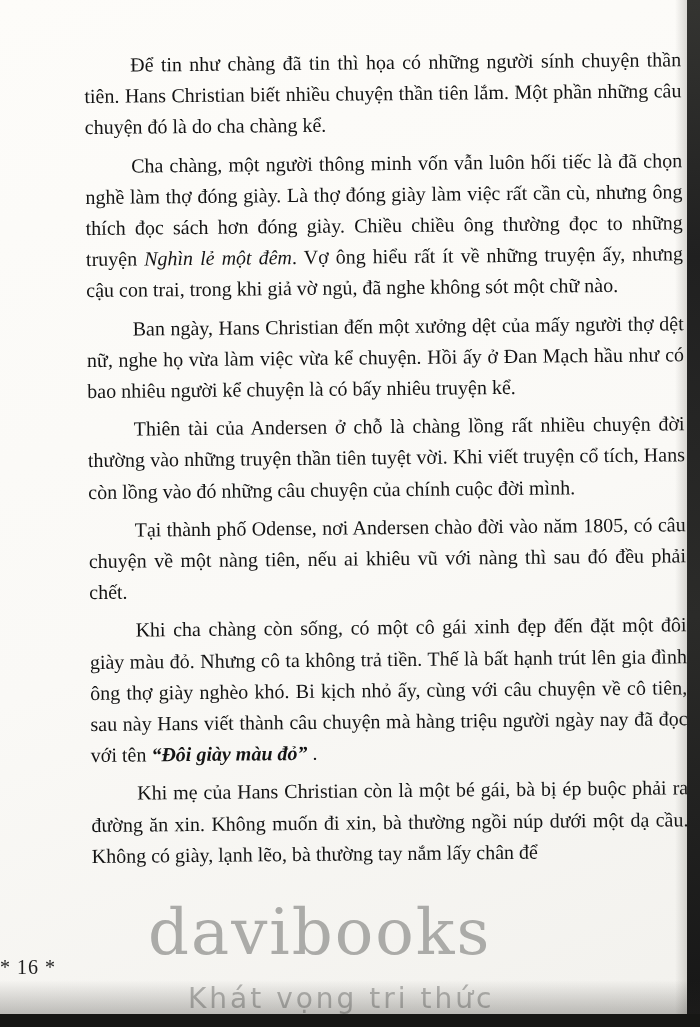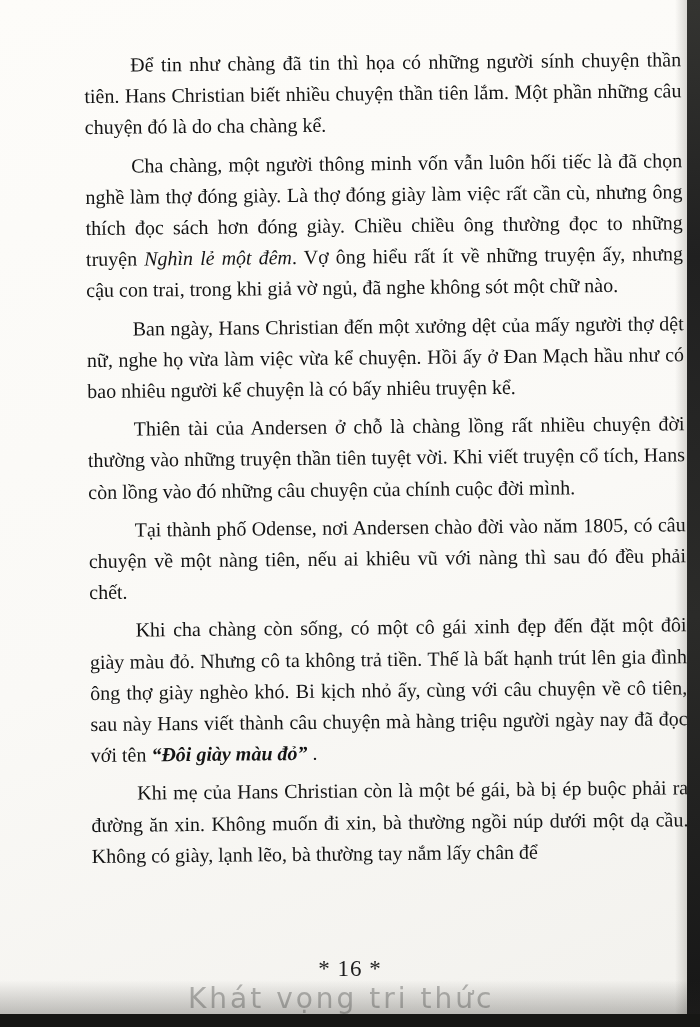--- a/index.html
+++ b/index.html
@@ -33,21 +33,21 @@
     font-family: "DejaVu Serif", serif;
   }
   .wm-slogan {
     position: absolute; left: 188px; top: 982px;
     font-size: 28px; letter-spacing: 3px;
     color: rgba(165, 165, 163, 0.8);
     font-family: "DejaVu Sans", sans-serif;
   }
   .page-number {
     position: absolute; left: 0; top: 956px; width: 100%;
-    text-align: center; font-size: 23px; color: #1d1d1d;
+    text-align: left; font-size: 20px; color: #1d1d1d;
     letter-spacing: 1px;
   }
 
   .edge-right {
     position: absolute; top: 0; right: 0; width: 13px; height: 100%;
     background: linear-gradient(to bottom, #343431, #202020 25%, #2b2b29 60%, #161616 100%);
   }
   .edge-right::before {
     content: ""; position: absolute; left: -12px; top: 0; width: 12px; height: 100%;
     background: linear-gradient(to right, rgba(60,55,45,0), rgba(60,55,45,0.18));
@@ -70,20 +70,21 @@
       <p class="para"><span class="seg-normal">Để tin như chàng đã tin thì họa có những người sính chuyện thần tiên. Hans Christian biết nhiều chuyện thần tiên lắm. Một phần những câu chuyện đó là do cha chàng kể.</span></p>
       <p class="para"><span class="seg-normal">Cha chàng, một người thông minh vốn vẫn luôn hối tiếc là đã chọn nghề làm thợ đóng giày. Là thợ đóng giày làm việc rất cần cù, nhưng ông thích đọc sách hơn đóng giày. Chiều chiều ông thường đọc to những truyện </span><span class="seg-italic">Nghìn lẻ một đêm</span><span class="seg-normal">. Vợ ông hiểu rất ít về những truyện ấy, nhưng cậu con trai, trong khi giả vờ ngủ, đã nghe không sót một chữ nào.</span></p>
       <p class="para"><span class="seg-normal">Ban ngày, Hans Christian đến một xưởng dệt của mấy người thợ dệt nữ, nghe họ vừa làm việc vừa kể chuyện. Hồi ấy ở Đan Mạch hầu như có bao nhiêu người kể chuyện là có bấy nhiêu truyện kể.</span></p>
       <p class="para"><span class="seg-normal">Thiên tài của Andersen ở chỗ là chàng lồng rất nhiều chuyện đời thường vào những truyện thần tiên tuyệt vời. Khi viết truyện cổ tích, Hans còn lồng vào đó những câu chuyện của chính cuộc đời mình.</span></p>
       <p class="para"><span class="seg-normal">Tại thành phố Odense, nơi Andersen chào đời vào năm 1805, có câu chuyện về một nàng tiên, nếu ai khiêu vũ với nàng thì sau đó đều phải chết.</span></p>
       <p class="para"><span class="seg-normal">Khi cha chàng còn sống, có một cô gái xinh đẹp đến đặt một đôi giày màu đỏ. Nhưng cô ta không trả tiền. Thế là bất hạnh trút lên gia đình ông thợ giày nghèo khó. Bi kịch nhỏ ấy, cùng với câu chuyện về cô tiên, sau này Hans viết thành câu chuyện mà hàng triệu người ngày nay đã đọc với tên </span><span class="seg-bold-italic">“Đôi giày màu đỏ”</span><span class="seg-normal"> .</span></p>
       <p class="para"><span class="seg-normal">Khi mẹ của Hans Christian còn là một bé gái, bà bị ép buộc phải ra đường ăn xin. Không muốn đi xin, bà thường ngồi núp dưới một dạ cầu. Không có giày, lạnh lẽo, bà thường tay nắm lấy chân để</span></p>
     </div>
 
   <div class="watermark">
+    <div class="wm-brand">davibooks</div>
     <div class="wm-slogan">Khát vọng tri thức</div>
   </div>
 
   <div class="page-number">* 16 *</div>
 
   <div class="edge-right"></div>
   <div class="edge-bottom"></div>
 
 </div>
 

